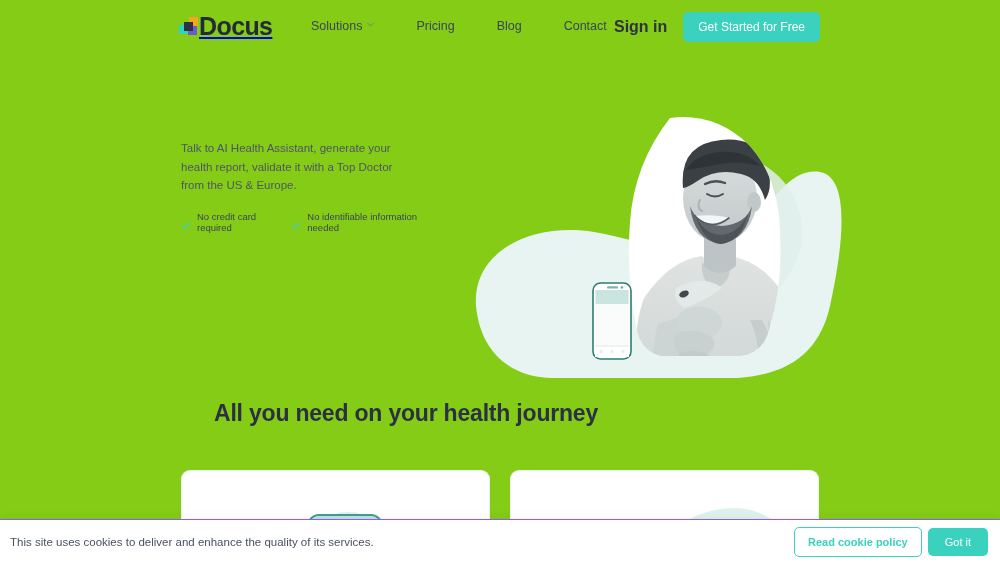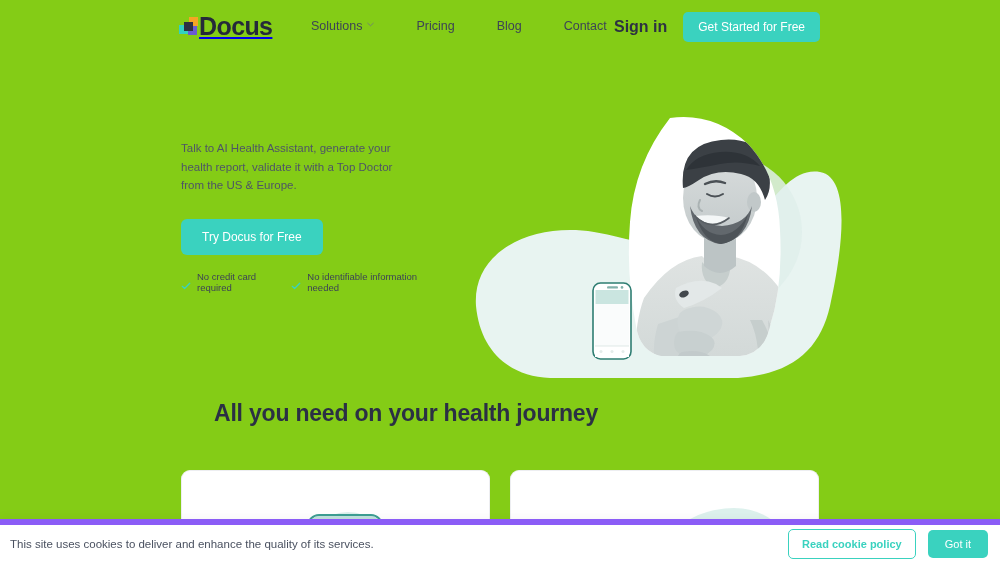--- a/index.html
+++ b/index.html
@@ -98,29 +98,29 @@
   .card {
     width: 309px; height: 93px; background: #ffffff;
     border: 1px solid #edeef1; border-bottom: none;
     border-radius: 9px 9px 0 0; overflow: hidden; position: relative;
   }
   .card svg { display: block; position: absolute; left: 0; top: 0; }
 
   
   .cookie {
     position: absolute; left: 0; bottom: 0; width: 1000px; height: 44px;
-    background: #ffffff; border-top: 6px solid #8b5cf6;
+    background: #ffffff; border-top: 1px solid #8b5cf6;
     display: flex; align-items: center;
     box-shadow: 0 -2px 10px rgba(0,0,0,0.04);
   }
   .cookie-text {
     position: absolute; left: 10px; font-size: 11.5px; color: #4a5160;
   }
   .cookie-actions {
-    position: absolute; right: 12px; display: flex; align-items: center; gap: 12px; padding-left: 44px;
+    position: absolute; right: 12px; display: flex; align-items: center; gap: 6px; padding-left: 44px;
   }
   .btn-outline {
     background: #ffffff; color: #3ad2bf; border: 1px solid #3ad2bf;
     font-family: "Liberation Sans", sans-serif;
     font-size: 11px; font-weight: 700; padding: 8px 13px;
     border-radius: 5px; cursor: pointer; white-space: nowrap;
   }
   .btn-gotit { padding: 8px 17px; font-size: 11px; border-radius: 5px; }
 </style>
 </head>
@@ -163,21 +163,20 @@
     <div class="header-right">
       <a class="signin" href="#">Sign in</a>
       <button class="btn-teal btn-started">Get Started for Free</button>
     </div>
   </div>
 
   <div class="hero">
 
     <div class="hero-copy">
       <p class="hero-sub">Talk to AI Health Assistant, generate your health report, validate it with a Top Doctor from the US &amp; Europe.</p>
-      <button class="btn-teal btn-try">Try Docus for Free</button>
 
       <div class="checks">
         <div class="check-row">
           <span class="check-icon">
             <svg width="10" height="10" viewBox="0 0 12 12">
                 <path d="M1.5 6.4 L4.3 9.1 L10.5 2.6" fill="none" stroke="#3ad2bf" stroke-width="1.6" stroke-linecap="round" stroke-linejoin="round"></path>
               </svg>
           </span>
           <span class="check-label">No credit card required</span>
         </div>

